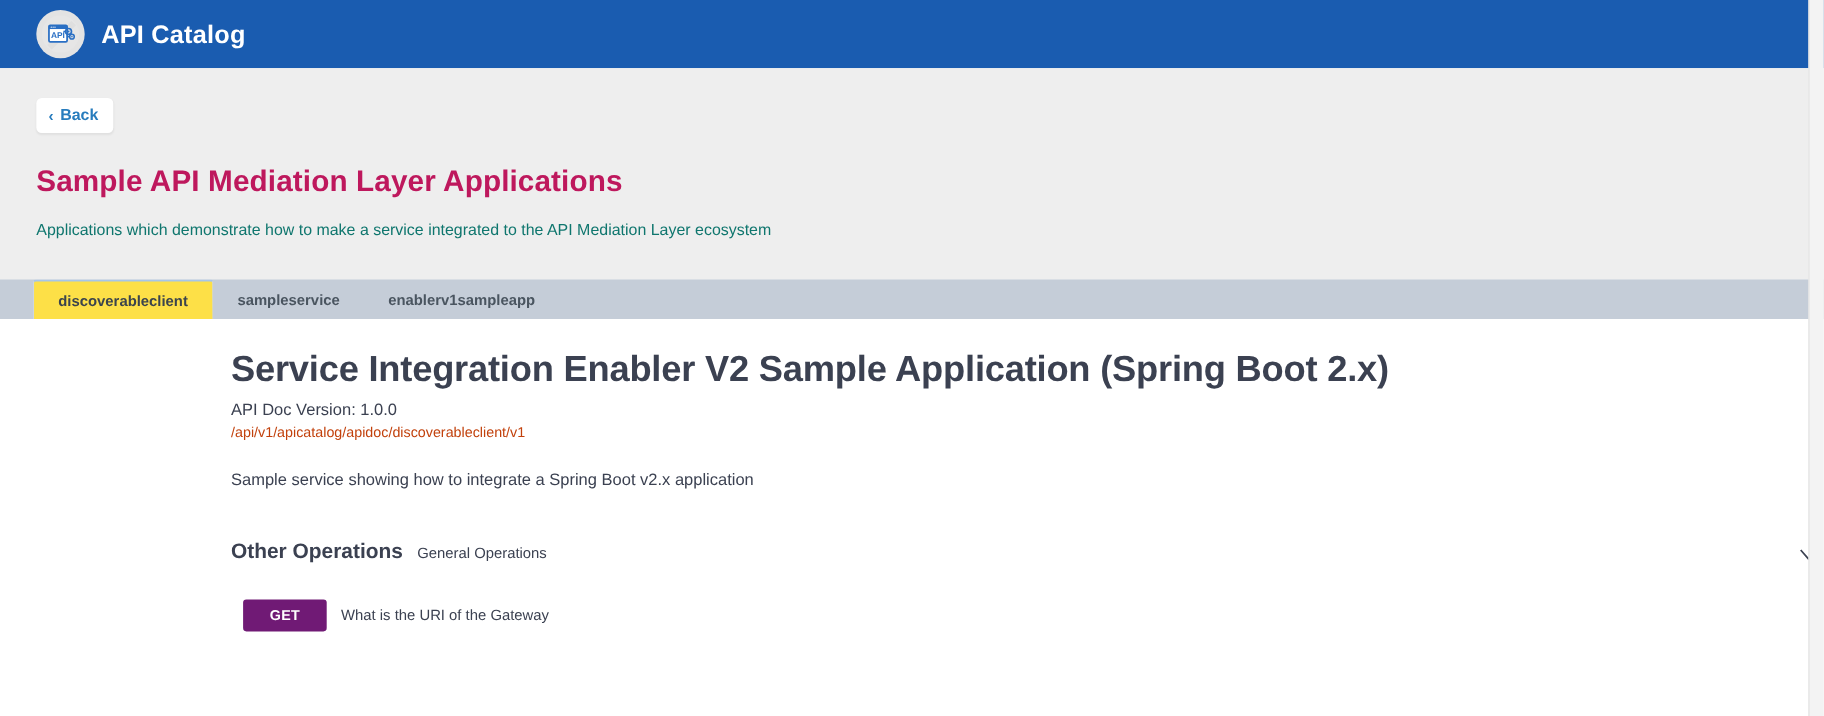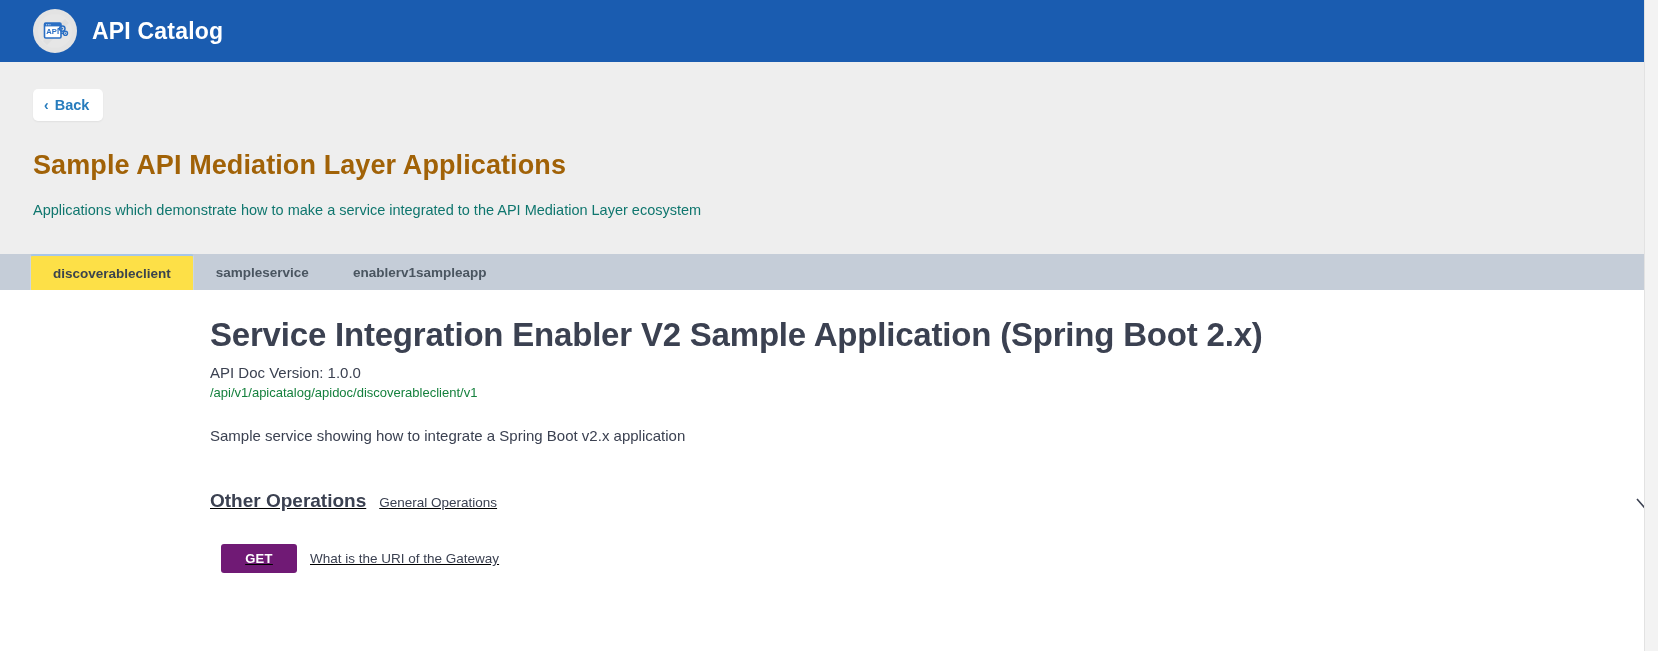--- a/index.html
+++ b/index.html
@@ -62,21 +62,21 @@
   .chev-left {
     display: inline-block;
     font-size: 14px;
     line-height: 1;
     color: #277cbd;
   }
   .page-title {
     margin: 29px 0 0 33px;
     font-size: 27px;
     font-weight: bold;
-    color: #a16207;
+    color: #be185d;
     letter-spacing: 0.1px;
   }
   .page-subtitle {
     margin: 21px 0 0 33px;
     font-size: 14.5px;
     color: #0f766e;
   }
 
   
   .tab-bar {
@@ -136,35 +136,34 @@
   }
   .base-url {
     font-family: "Liberation Mono", monospace;
     font-size: 12.5px;
     color: #3b4151;
     margin: 17px 0 0 0;
   }
   .doc-link {
     display: inline-block;
     font-size: 13px;
-    color: #15803d;
+    color: #c2410c;
     text-decoration: none;
     margin: 4px 0 0 0;
   }
   .api-desc {
     font-size: 15px;
     color: #3b4151;
     margin: 26px 0 0 0;
   }
 
   
   .op-block {
     margin-top: 46px;
     padding-right: 78px;
-    text-decoration: underline;
   }
   .op-header {
     display: flex;
     align-items: baseline;
     position: relative;
     padding-bottom: 8px;
   }
   .op-tag {
     font-size: 19px;
     font-weight: bold;

